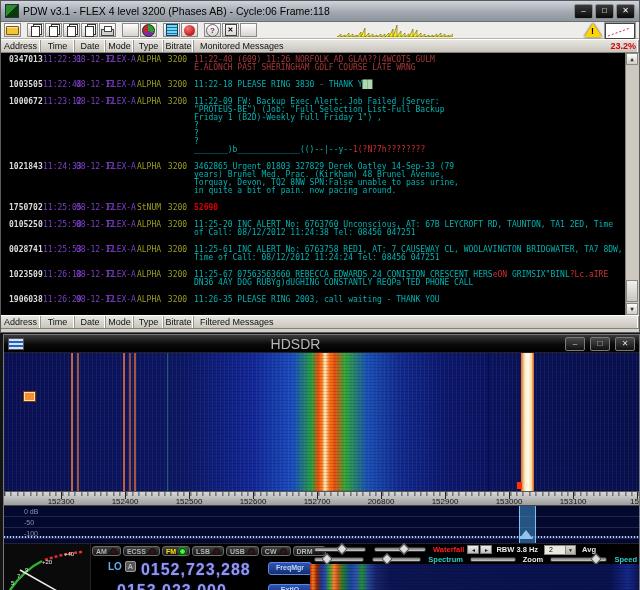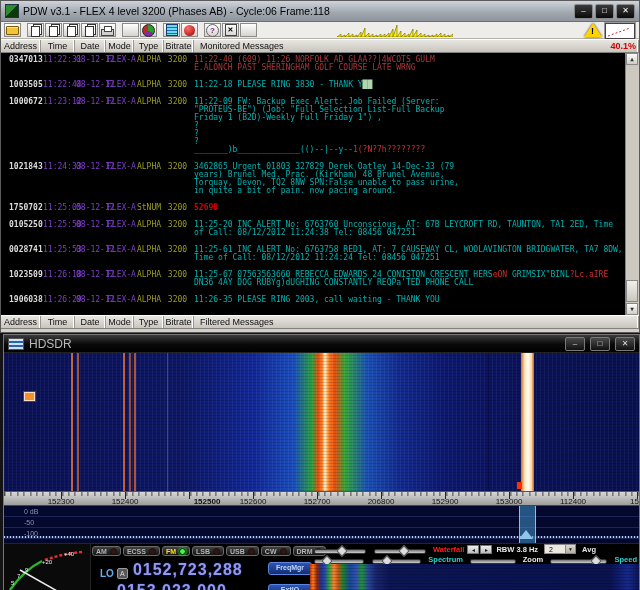--- a/index.html
+++ b/index.html
@@ -80,21 +80,21 @@
   .sb-thumb{position:absolute;left:0;width:12px;height:22px;background:linear-gradient(#f2f0ec,#cbc7bf);
       border:1px solid #888;box-sizing:border-box;}
 
   
   #hdsdr{left:3px;top:334px;width:637px;height:256px;background:#000;border:1px solid #777;
       border-bottom:none;overflow:hidden;}
   .hd-titlebar{height:17px;background:linear-gradient(#3c3c3c,#090909 55%,#000);display:flex;
       align-items:center;padding:0 4px;border-bottom:1px solid #222;}
   .hd-icon{width:14px;height:10px;background:repeating-linear-gradient(#cfe4ff 0 2px,#2a62b8 2px 4px);
       border:1px solid #555;margin-right:5px;}
-  .hd-title{font-size:12px;color:#b9b9b9;flex:1;}
+  .hd-title{font-size:14px;color:#b9b9b9;flex:1;text-align:center;}
   .hd-btn{width:18px;height:12px;background:linear-gradient(#4a4a4a,#111);border:1px solid #7a7a7a;
       border-radius:2px;color:#ddd;font-size:8px;line-height:11px;text-align:center;margin-left:3px;}
 
   .waterfall{position:relative;height:138px;overflow:hidden;
     background:
       repeating-linear-gradient(0deg,rgba(0,0,0,.14) 0 1px,transparent 1px 3px),
       repeating-linear-gradient(90deg,rgba(255,255,255,.05) 0 1px,transparent 1px 4px),
       linear-gradient(90deg,#0a1055 0px,#0c1766 180px,#12289a 250px,#1a4ec0 290px,#28a23c 308px,
         #e84e10 314px,#ff7a1a 318px,#fff2c8 321px,#ff7a1a 325px,#e84e10 331px,#30a838 341px,
         #1a50b8 363px,#122a90 396px,#0c1870 440px,#0a1258 520px,#081050 637px);}
@@ -128,33 +128,33 @@
   .hd-bottom{position:relative;height:49px;background:#000;}
   .smeter{position:absolute;left:0;top:0;width:86px;height:49px;background:#0a0a0a;border-right:1px solid #222;}
   .sm-label{position:absolute;font-size:6px;color:#e8e8e8;}
   .modes{position:absolute;left:88px;top:2px;display:flex;gap:2px;}
   .mode-btn{height:10px;border:1px solid #6a6a6a;border-radius:3px;background:linear-gradient(#404040,#141414);
       display:flex;align-items:center;justify-content:space-between;padding:0 3px;box-sizing:border-box;}
   .mode-lbl{font-size:7px;font-weight:bold;color:#b4b4b4;}
   .mode-btn.active .mode-lbl{color:#ffe000;}
   .led{width:5px;height:5px;border-radius:50%;background:#3a1212;border:1px solid #111;margin-left:3px;}
   .mode-btn.active .led{background:#38ff38;box-shadow:0 0 3px #38ff38;}
-  .lo-row{position:absolute;left:96px;top:17px;display:flex;align-items:flex-end;}
+  .lo-row{position:absolute;left:104px;top:17px;display:flex;align-items:flex-start;}
   .lo-lbl{font-size:10px;font-weight:bold;color:#5fb0f0;margin-right:3px;}
   .lo-badge{width:9px;height:9px;background:#565656;border:1px solid #9a9a9a;border-radius:2px;
       font-size:7px;line-height:9px;text-align:center;color:#ddd;margin-right:5px;}
   .lcd{font-family:Liberation Sans, sans-serif;font-weight:bold;font-size:16px;letter-spacing:1px;
       color:#9298f0;text-shadow:0 0 2px #30348a;white-space:nowrap;}
   .tune-row{position:absolute;left:96px;top:38px;display:flex;align-items:center;}
   .tune-row .lcd{margin-left:17px;}
   .blue-btn{position:absolute;width:42px;height:11px;background:linear-gradient(#2d55b4,#152e6e);
       border:1px solid #5a86e0;border-radius:3px;color:#bcd6ff;font-size:7px;font-weight:bold;
       text-align:center;line-height:10px;}
   .ctl-rows{position:absolute;left:306px;top:0;width:330px;}
-  .ctl-row{display:flex;align-items:flex-end;height:9px;margin-top:1px;}
+  .ctl-row{display:flex;align-items:center;height:9px;margin-top:1px;}
   .track{height:3px;background:linear-gradient(#777,#ccc);border:1px solid #333;border-radius:2px;
       position:relative;margin:0 4px;}
   .thumb{position:absolute;top:-3px;width:6px;height:6px;background:#ddd;border:1px solid #555;
       transform:rotate(45deg);}
   .ctl-lbl{font-size:7.5px;font-weight:bold;white-space:nowrap;margin:0 3px;}
   .lbl-red{color:#ff2020;} .lbl-cyan{color:#2fd0d0;} .lbl-white{color:#e8e8e8;}
   .arrow-btn{width:12px;height:9px;background:linear-gradient(#efefef,#bdbdbd);border:1px solid #777;
       font-size:5px;line-height:8px;text-align:center;color:#222;margin-right:1px;box-sizing:border-box;}
   .dd{width:32px;height:10px;background:#ece9e0;border:1px solid #888;display:flex;align-items:center;
       margin:0 3px;box-sizing:border-box;}
@@ -236,21 +236,21 @@
       </div>
     </div>
     <div class="grid-header" id="pdw-header">
         <div class="hcell" style="width: 40px;">Address</div>
         <div class="hcell" style="width: 34px;">Time</div>
         <div class="hcell" style="width: 31px;">Date</div>
         <div class="hcell" style="width: 28px;">Mode</div>
         <div class="hcell" style="width: 30px;">Type</div>
         <div class="hcell" style="width: 30px;">Bitrate</div>
         <div class="hcell msgs">Monitored Messages</div>
-        <span class="pct">40.1%</span>
+        <span class="pct">23.2%</span>
       </div>
     <div class="table-body" id="pdw-rows">
         <div class="row">
           <span class="cell c-address">0347013</span>
           <span class="cell c-time">11:22:31</span>
           <span class="cell c-date">08-12-12</span>
           <span class="cell c-mode">FLEX-A</span>
           <span class="cell c-type">ALPHA</span>
           <span class="cell c-bitrate">3200</span>
           <div class="msg"><span class="m-red">11:22-40 (609) 11:26 NORFOLK AD GLAA??|4WCOTS GULM
@@ -280,21 +280,21 @@
 ?
 _______)b_____________(()--|--y--</span><span class="m-red2">1(?N?7h????????</span></div>
         </div>
         <div class="row">
           <span class="cell c-address">1021843</span>
           <span class="cell c-time">11:24:33</span>
           <span class="cell c-date">08-12-12</span>
           <span class="cell c-mode">FLEX-A</span>
           <span class="cell c-type">ALPHA</span>
           <span class="cell c-bitrate">3200</span>
-          <div class="msg"><span class="m-cyan">3462865 Urgent 01803 327829 Derek Oatley 14-Dec-33 (79
+          <div class="msg"><span class="m-cyan">3462865 Urgent 01803 327829 Derek Oatley 14-Sep-33 (79
 years) Brunel Med. Prac. (Kirkham) 48 Brunel Avenue,
 Torquay, Devon, TQ2 8NW SPN:False unable to pass urine,
 in quite a bit of pain. now pacing around.</span></div>
         </div>
         <div class="row">
           <span class="cell c-address">1750702</span>
           <span class="cell c-time">11:25:05</span>
           <span class="cell c-date">08-12-12</span>
           <span class="cell c-mode">FLEX-A</span>
           <span class="cell c-type">StNUM</span>
@@ -377,27 +377,27 @@
       <div class="wf-line" style="left:163px;background:rgba(80,255,160,.3);width:1px;"></div>
       <div class="wf-line" style="left:484px;background:rgba(0,0,40,.55);width:1px;"></div>
       <div class="wf-band"></div>
       <div class="wf-mark"></div>
       <div class="wf-dot"></div>
     </div>
 
     <div class="freqscale" id="freq-scale">
         <span class="flabel" style="left: 35px;">152300</span>
         <span class="flabel" style="left: 99px;">152400</span>
-        <span class="flabel" style="left: 181px; font-weight: bold;">152500</span>
+        <span class="flabel" style="left: 163px;">152500</span>
         <span class="flabel" style="left: 227px;">152600</span>
         <span class="flabel" style="left: 291px;">152700</span>
         <span class="flabel" style="left: 355px;">206800</span>
         <span class="flabel" style="left: 419px;">152900</span>
         <span class="flabel" style="left: 483px;">153000</span>
-        <span class="flabel" style="left: 547px;">112400</span>
+        <span class="flabel" style="left: 547px;">153100</span>
         <span class="flabel partial" style="left: 626px;">15</span>
       </div>
 
     <div class="spectrum">
       <div class="sgrid" style="top:10px;"></div>
       <div class="sgrid" style="top:21px;"></div>
       <div class="sgrid" style="top:32px;"></div>
       <div id="db-labels">
           <span class="dblabel" style="top: 1px;">0 dB</span>
           <span class="dblabel" style="top: 12px;">-50</span>

